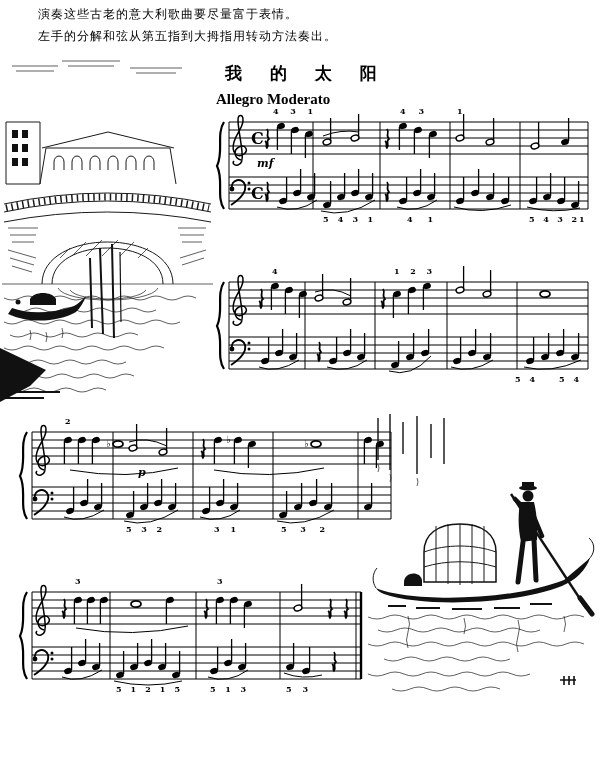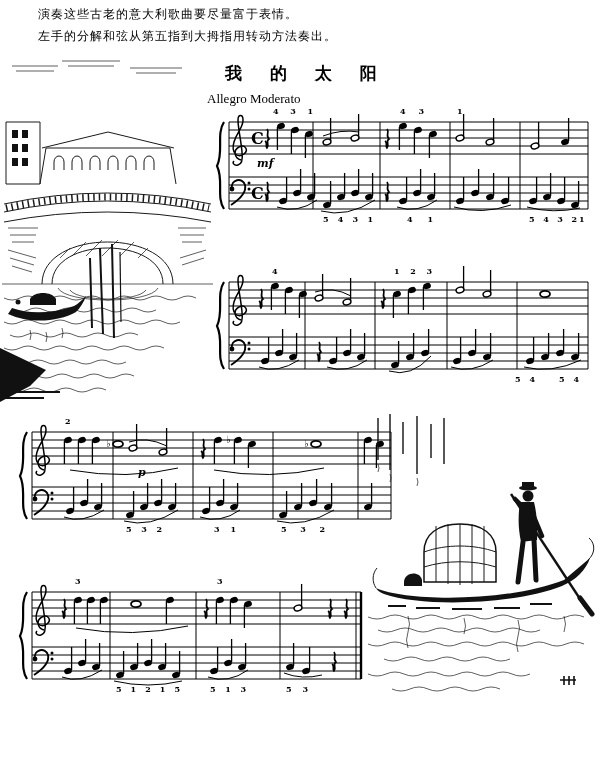--- a/index.html
+++ b/index.html
@@ -1,21 +1,21 @@
 <!DOCTYPE html>
 <html><head>
 <meta charset="utf-8">
 <style>
   html,body{margin:0;padding:0;background:#fff;}
   .page{position:relative;width:600px;height:761px;background:#fff;overflow:hidden;
         font-family:"DejaVu Sans",sans-serif;color:#000;}
   .instr{position:absolute;left:38px;font-size:12px;letter-spacing:1px;white-space:nowrap;}
   .title{position:absolute;left:225px;top:62px;width:240px;text-align:left;
          font-size:17px;font-weight:bold;letter-spacing:11px;white-space:nowrap;}
-  .tempo{position:absolute;left:207px;top:91px;font-size:13px;font-weight:normal;
+  .tempo{position:absolute;left:216px;top:91px;font-size:15px;font-weight:bold;
          font-family:"Liberation Serif",serif;}
   svg{position:absolute;overflow:visible;}
   .sl{stroke:#000;stroke-width:1;fill:none;}
   .slur{fill:none;stroke:#000;stroke-width:1;}
   .ink{stroke:#1a1a1a;fill:none;stroke-width:1;}
   .thin{stroke-width:.7;}
   text{fill:#000;}
   .fing{font-size:8px;font-weight:bold;font-family:"DejaVu Serif",serif;}
   .dyn{font-size:11px;font-style:italic;font-weight:bold;font-family:"DejaVu Serif",serif;}
   .tsig{font-size:16px;font-weight:bold;font-family:"DejaVu Serif",serif;}

